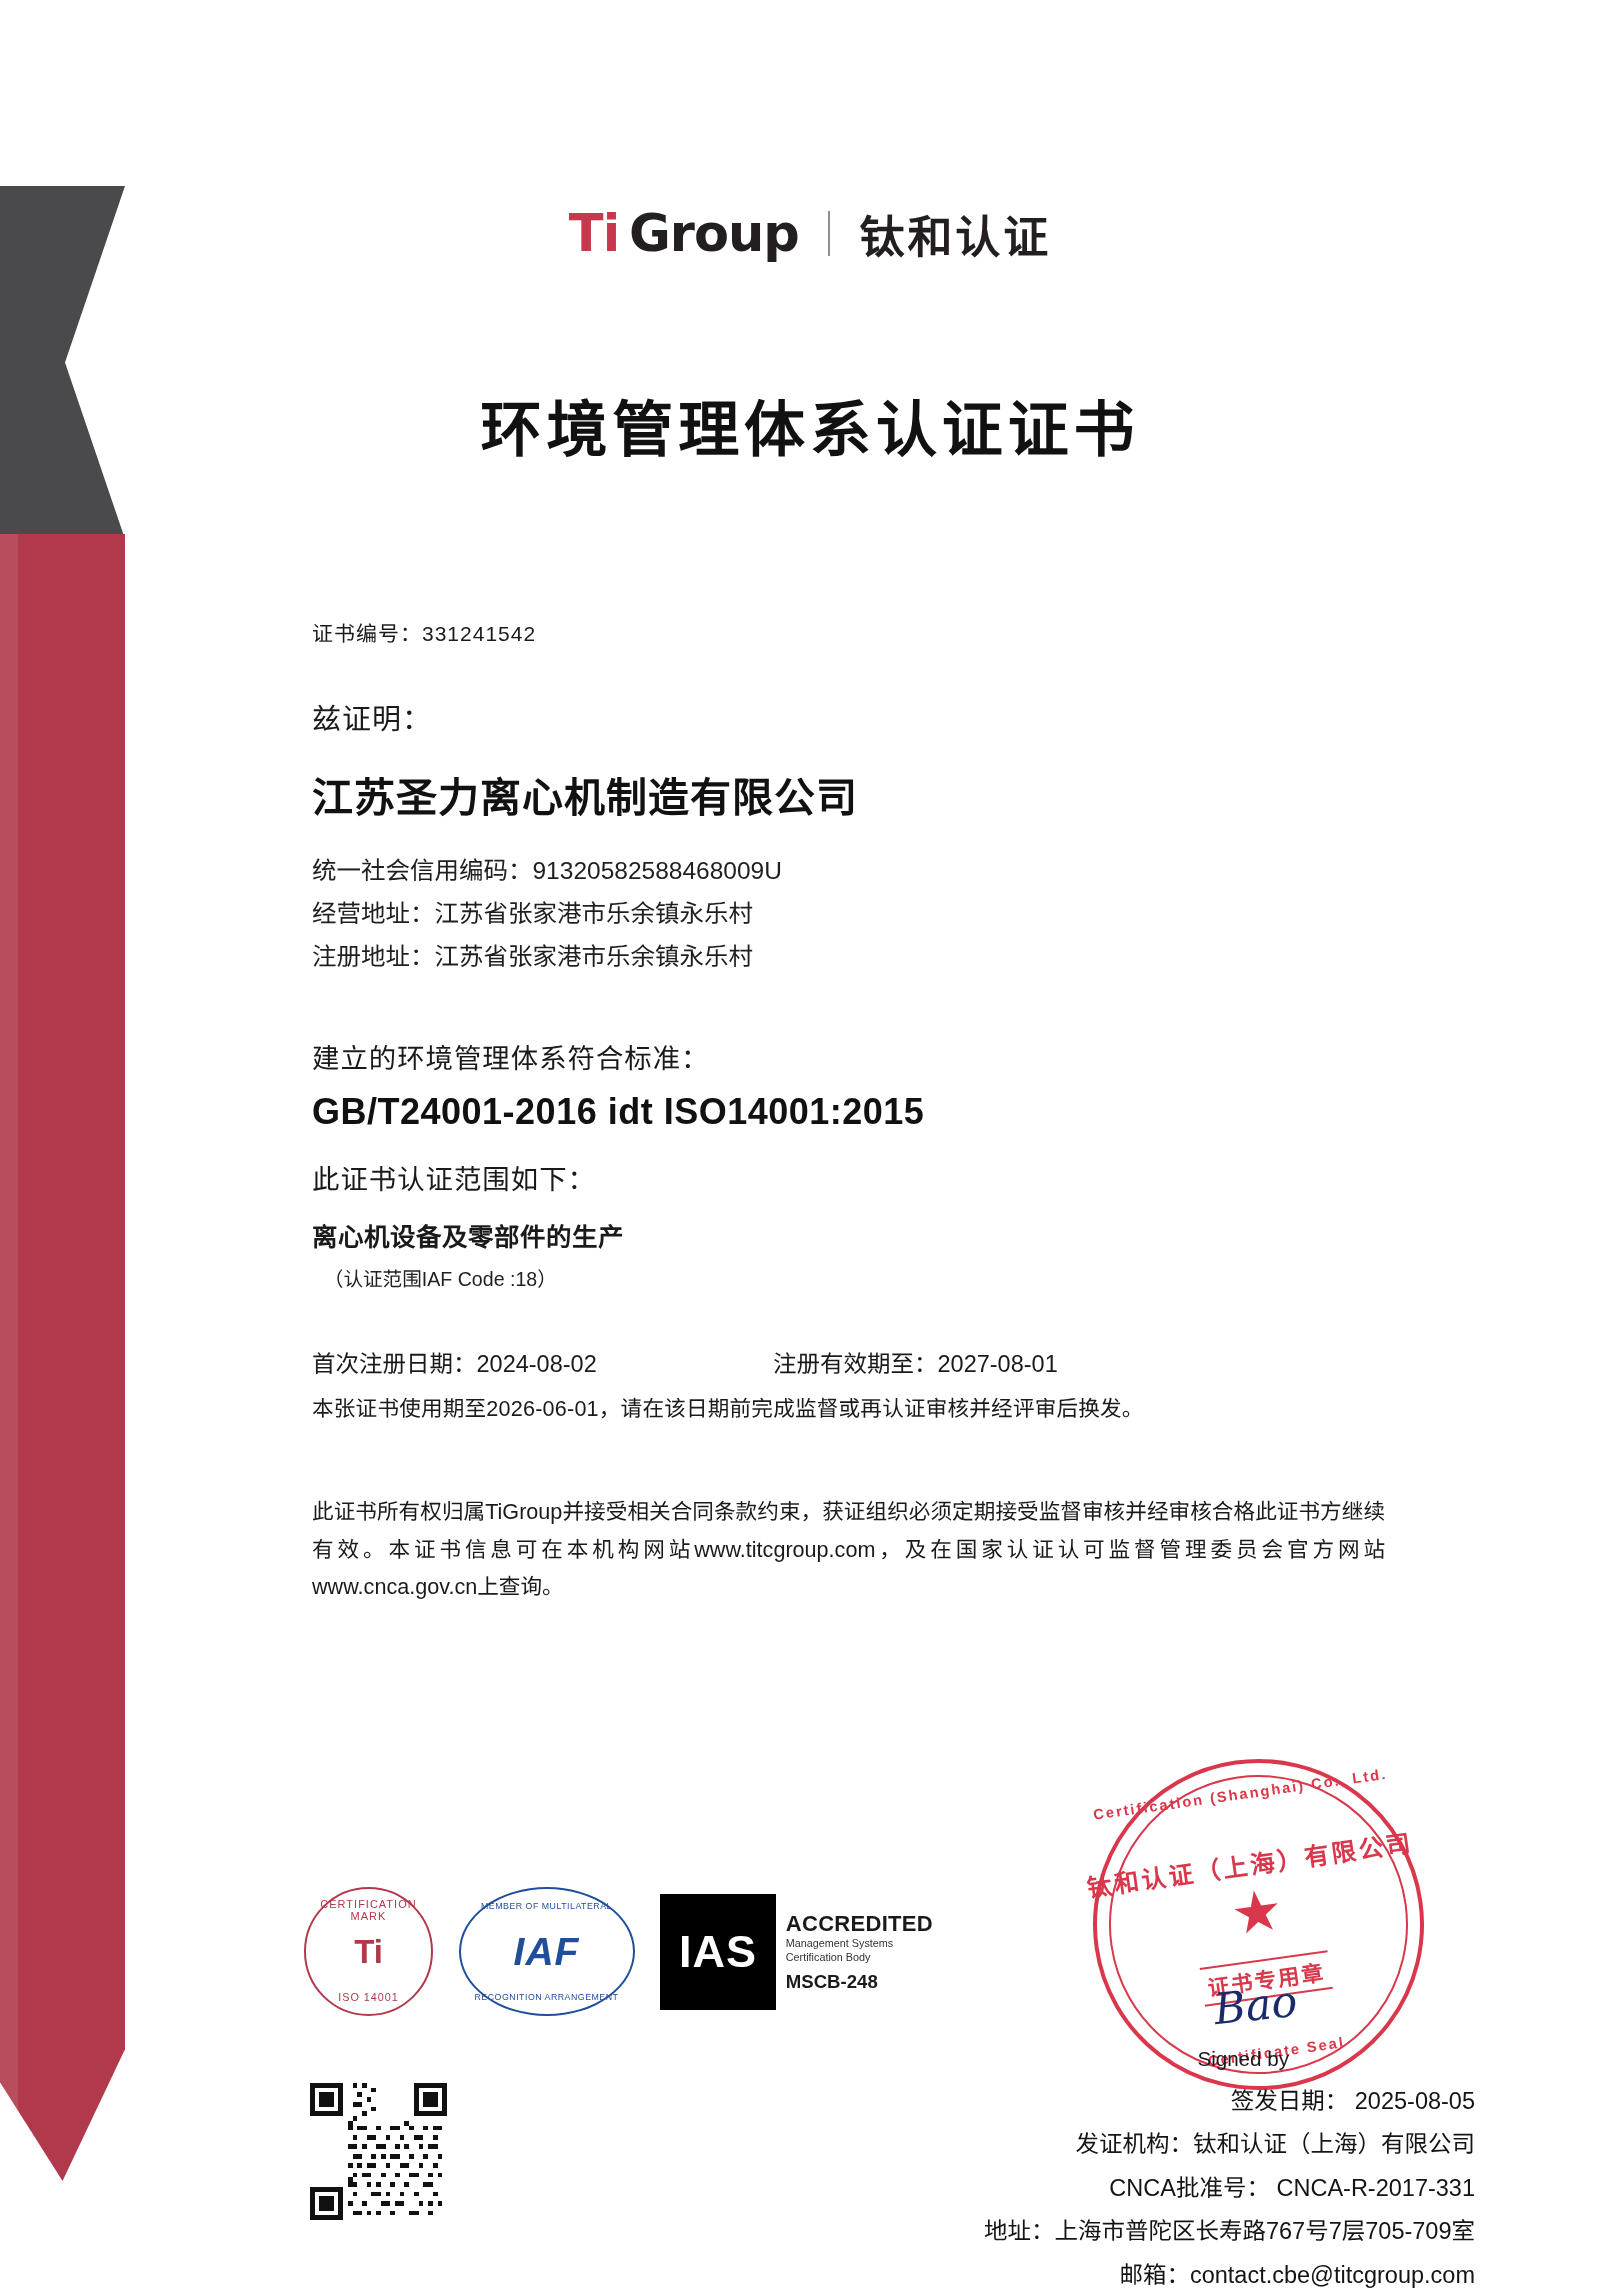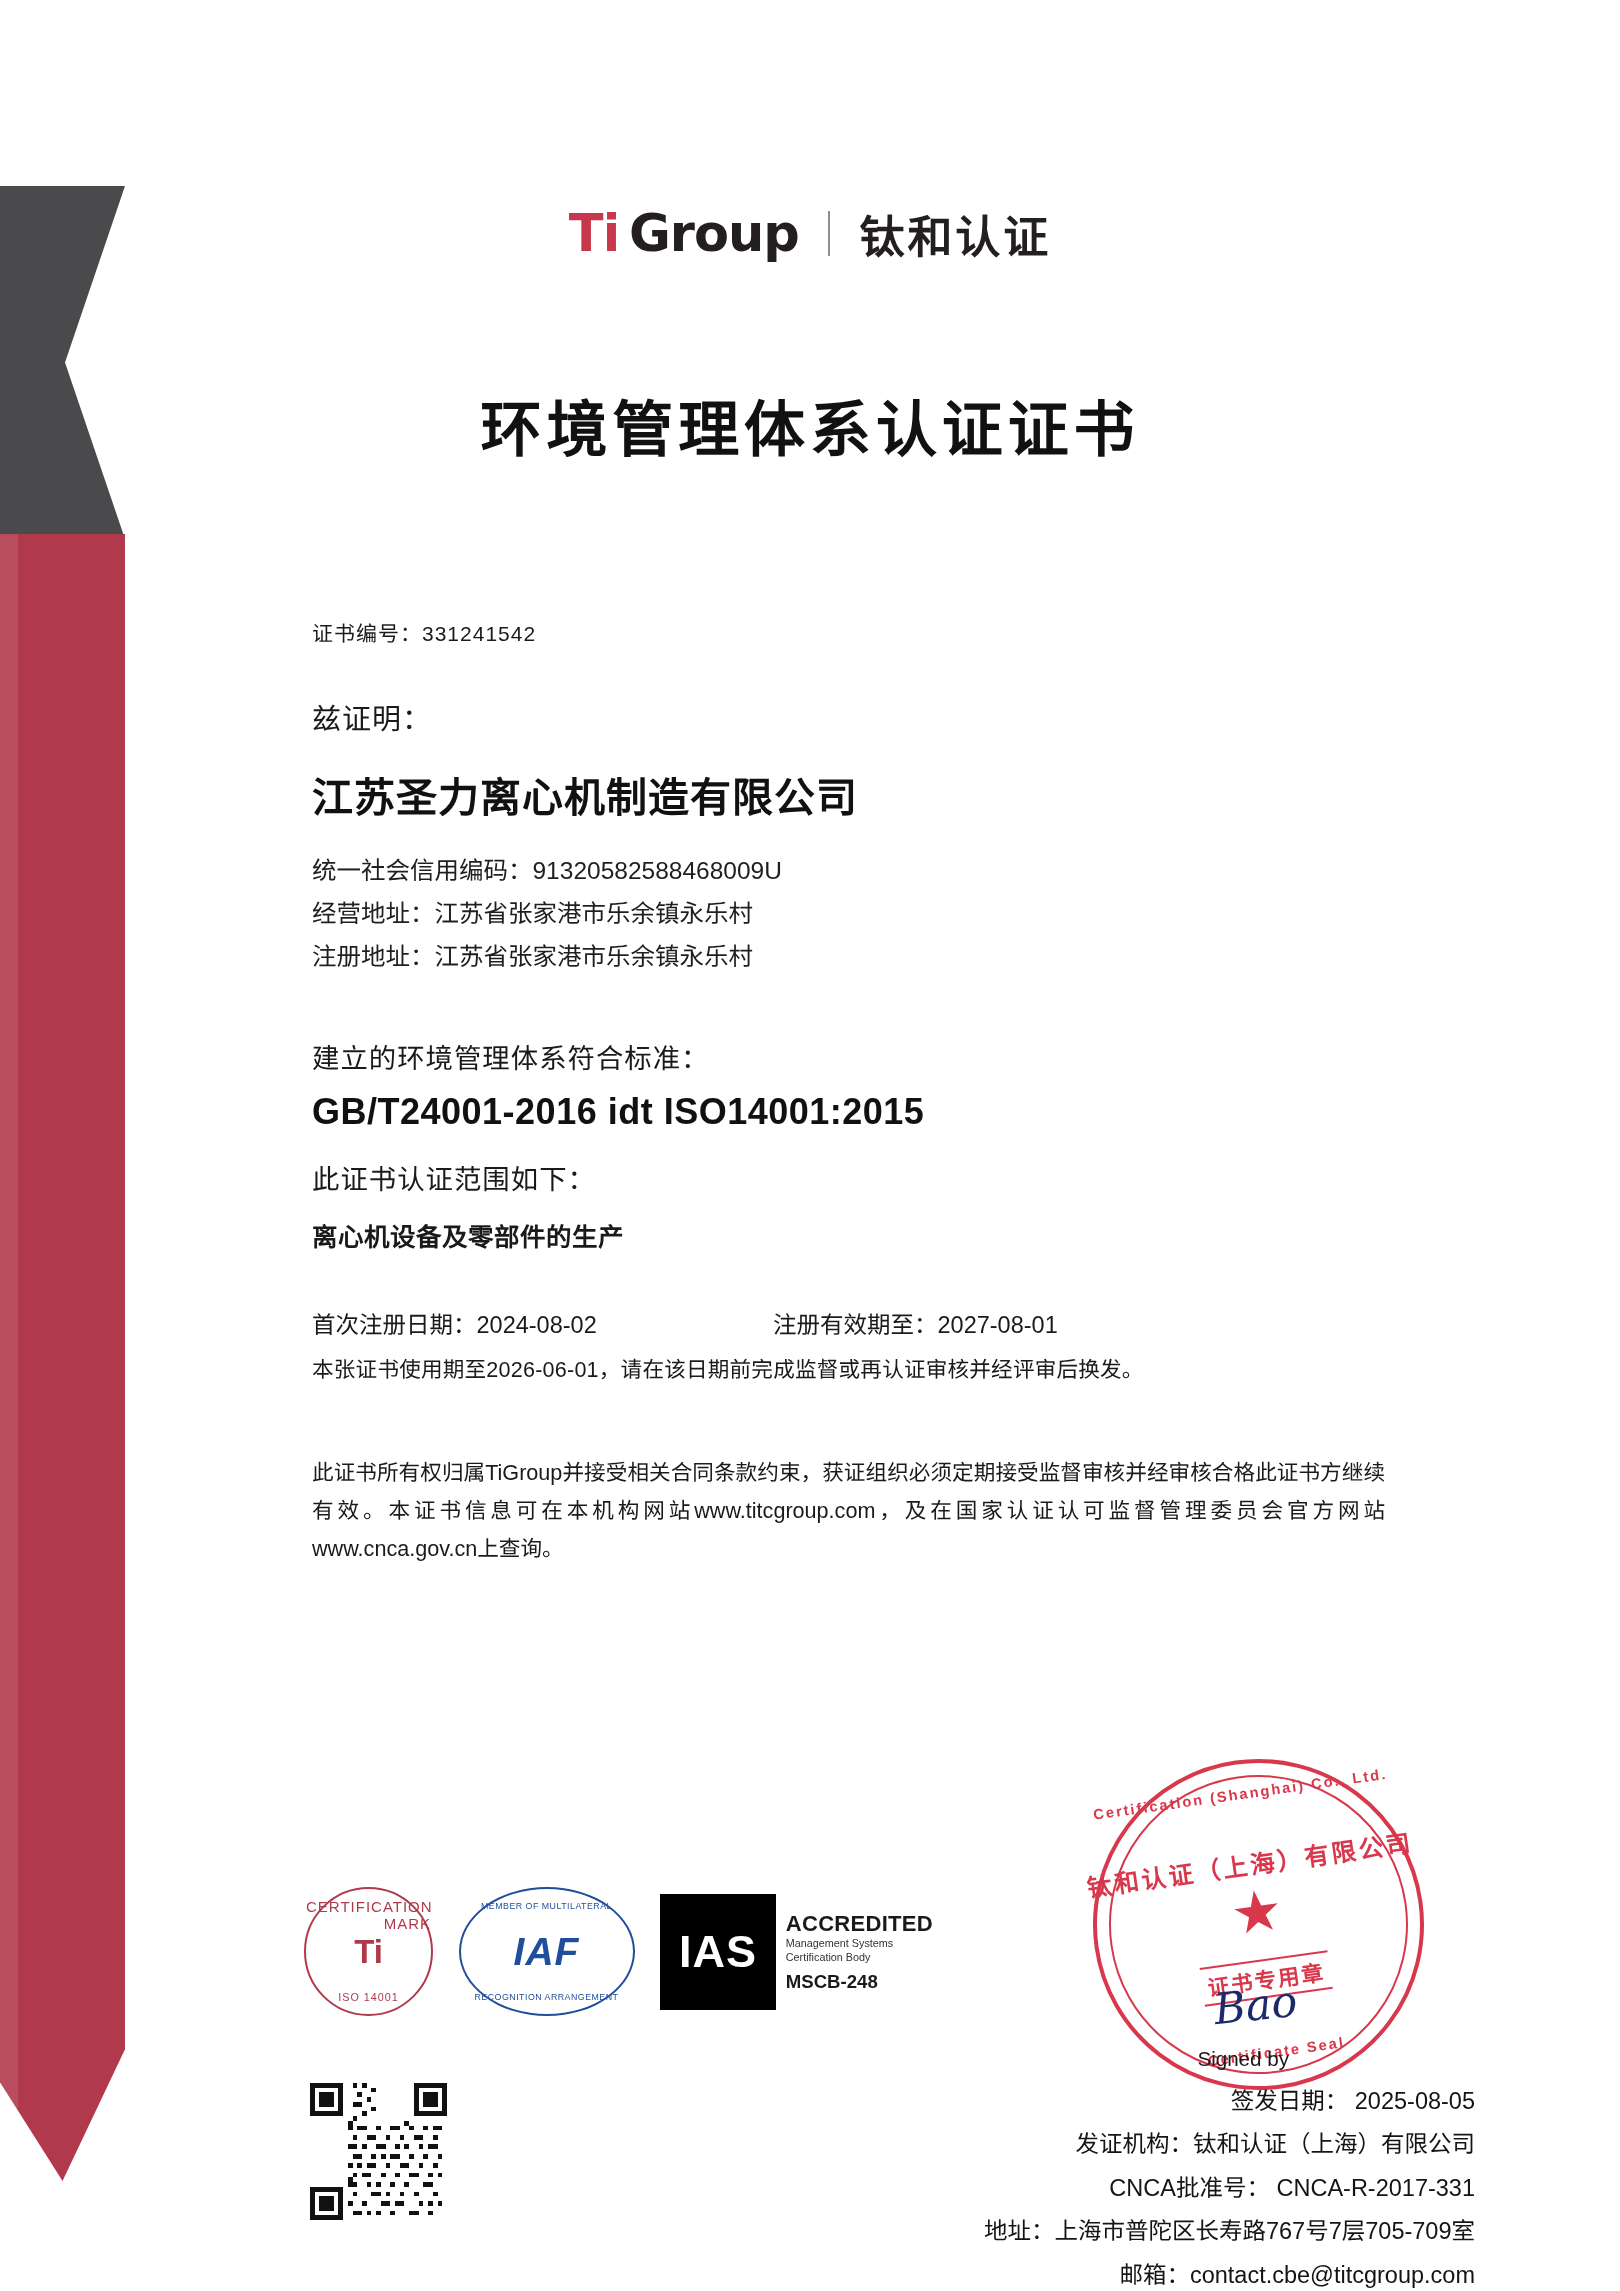--- a/index.html
+++ b/index.html
@@ -199,25 +199,25 @@
   }
   .mark-ti .ti-core {
     font-size: 33px;
     font-weight: 700;
     color: #b03a4b;
     line-height: 1;
   }
   .mark-ti .ti-top {
     position: absolute;
     top: 8.8px;
-    font-size: 15px;
+    font-size: 11px;
     letter-spacing: 1px;
     color: #b03a4b;
     width: 100%;
-    text-align: right;
+    text-align: center;
   }
   .mark-ti .ti-bottom {
     position: absolute;
     bottom: 10.8px;
     font-size: 10.8px;
     letter-spacing: 1px;
     color: #b03a4b;
     width: 100%;
     text-align: center;
   }
@@ -414,20 +414,21 @@
     <div class="company">江苏圣力离心机制造有限公司</div>
     <div class="info-line">统一社会信用编码：91320582588468009U</div>
     <div class="info-line">经营地址：江苏省张家港市乐余镇永乐村</div>
     <div class="info-line">注册地址：江苏省张家港市乐余镇永乐村</div>
 
     <div class="std-intro">建立的环境管理体系符合标准：</div>
     <div class="std-name">GB/T24001-2016 idt ISO14001:2015</div>
 
     <div class="scope-intro">此证书认证范围如下：</div>
     <div class="scope-text">离心机设备及零部件的生产</div>
+    <div class="scope-iaf">（认证范围IAF Code :18）</div>
 
     <div class="dates-row">
       <div class="d1">首次注册日期：2024-08-02</div>
       <div class="d2">注册有效期至：2027-08-01</div>
     </div>
     <div class="note-line">本张证书使用期至2026-06-01，请在该日期前完成监督或再认证审核并经评审后换发。</div>
 
     <div class="legal">此证书所有权归属TiGroup并接受相关合同条款约束，获证组织必须定期接受监督审核并经审核合格此证书方继续有效。本证书信息可在本机构网站www.titcgroup.com，及在国家认证认可监督管理委员会官方网站www.cnca.gov.cn上查询。</div>
   </div>
 

